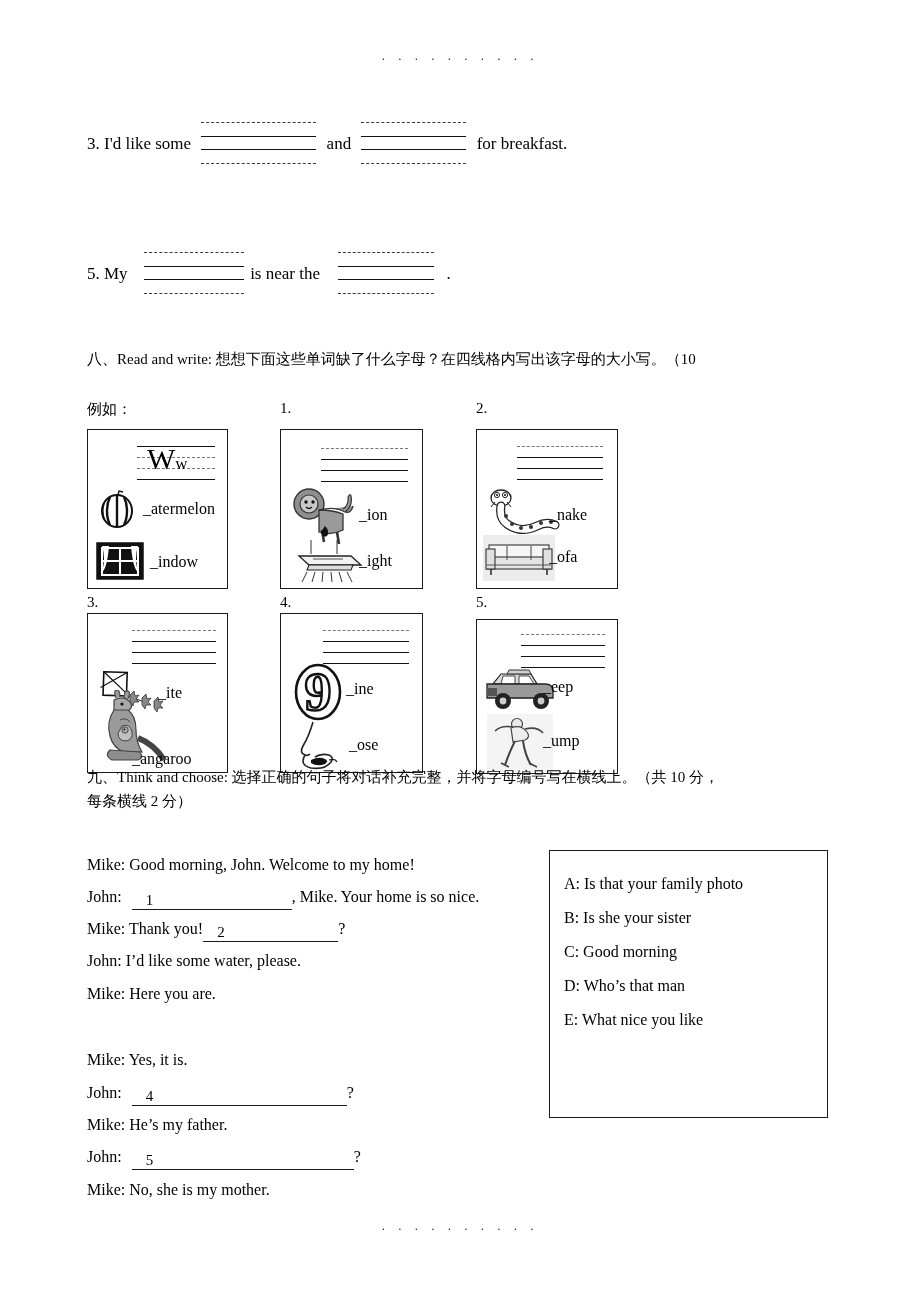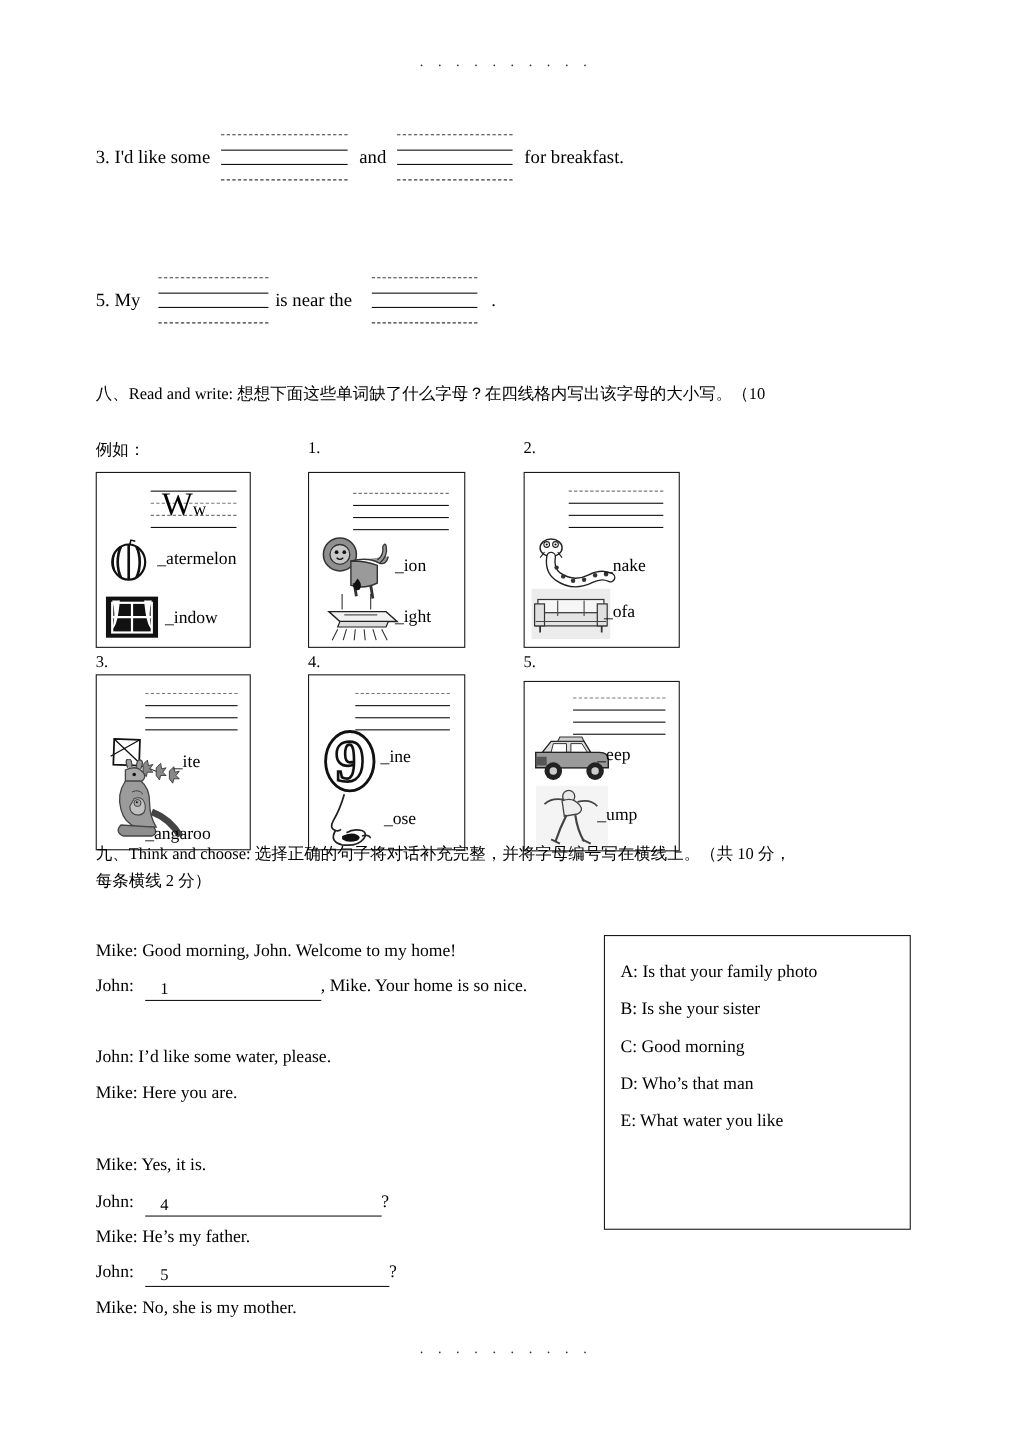--- a/index.html
+++ b/index.html
@@ -422,20 +422,24 @@
   <div class="dlg" style="left:87px; top:856px;">
     <span>Mike:</span>
     <span>Good morning, John. Welcome to my home!</span>
   </div>
 
   <div class="dlg" style="left:87px; top:888px;">
     <span>John:</span>
     <span class="blank" style="width:160px; margin-left:6px;">1</span><span>, Mike. Your home is so nice.</span>
   </div>
 
+  <div class="dlg" style="left:87px; top:920px;">
+    <span>Mike:</span>
+    <span>Thank you!</span><span class="blank" style="width:135px;">2</span><span>?</span>
+  </div>
 
   <div class="dlg" style="left:87px; top:952px;">
     <span>John:</span>
     <span>I’d like some water, please.</span>
   </div>
 
   <div class="dlg" style="left:87px; top:985px;">
     <span>Mike:</span>
     <span>Here you are.</span>
   </div>
@@ -464,18 +468,18 @@
   <div class="dlg" style="left:87px; top:1181px;">
     <span>Mike:</span>
     <span>No, she is my mother.</span>
   </div>
 
   <div class="optbox" style="left:549px; top:850px; width:279px; height:268px;">
     <div class="opt" style="left:14px; top:24px;">A: Is that your family photo</div>
     <div class="opt" style="left:14px; top:58px;">B: Is she your sister</div>
     <div class="opt" style="left:14px; top:92px;">C: Good morning</div>
     <div class="opt" style="left:14px; top:126px;">D: Who’s that man</div>
-    <div class="opt" style="left:14px; top:160px;">E: What water you like</div>
+    <div class="opt" style="left:14px; top:160px;">E: What nice you like</div>
   </div>
 
   <div class="dots" style="top:1218px;">. . . . . . . . . .</div>
 
 </div>
 
 </body></html>

